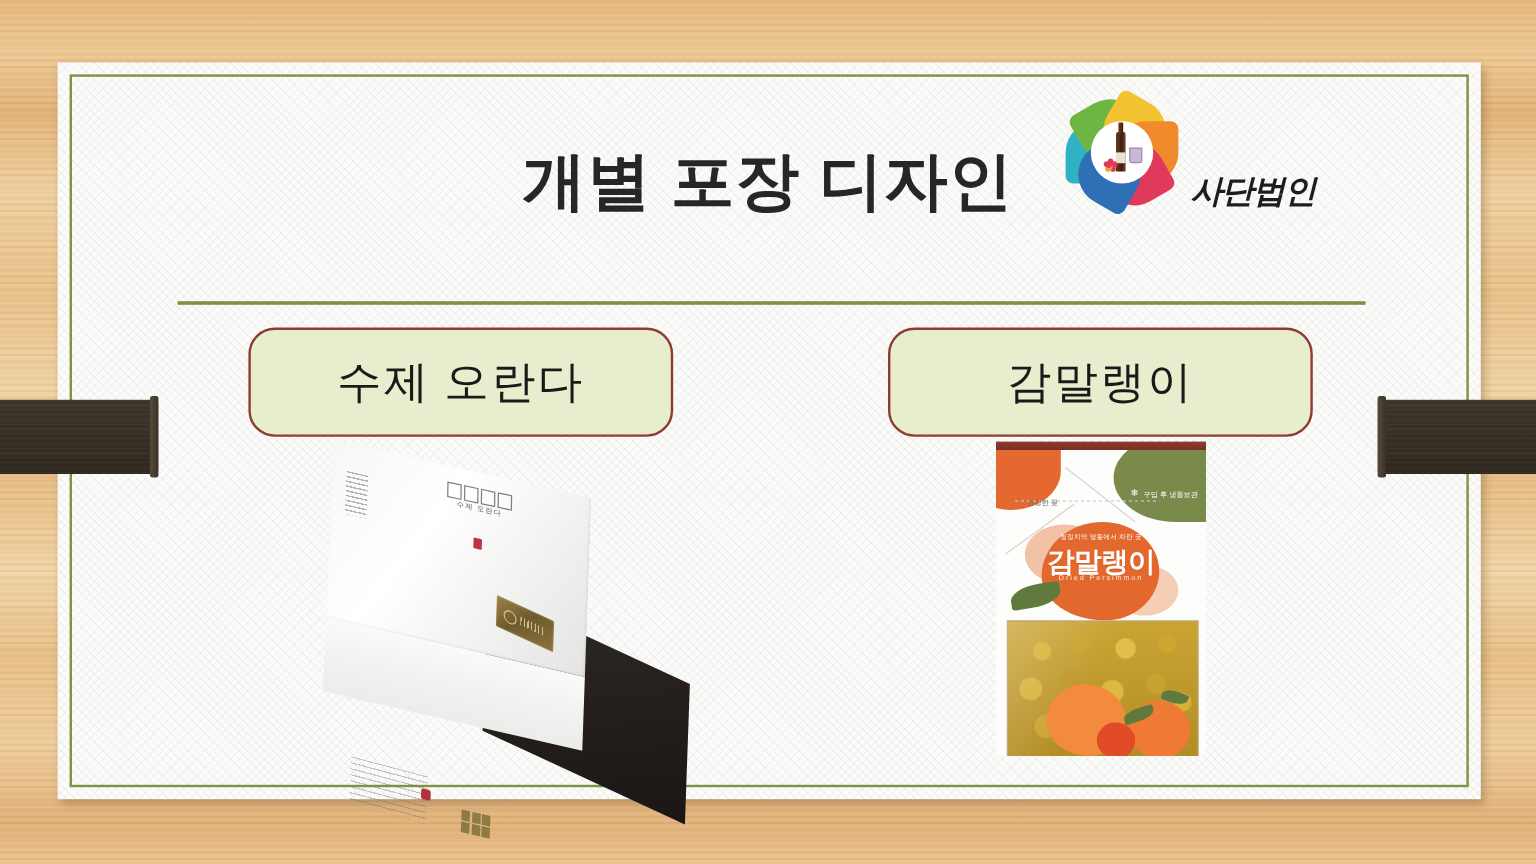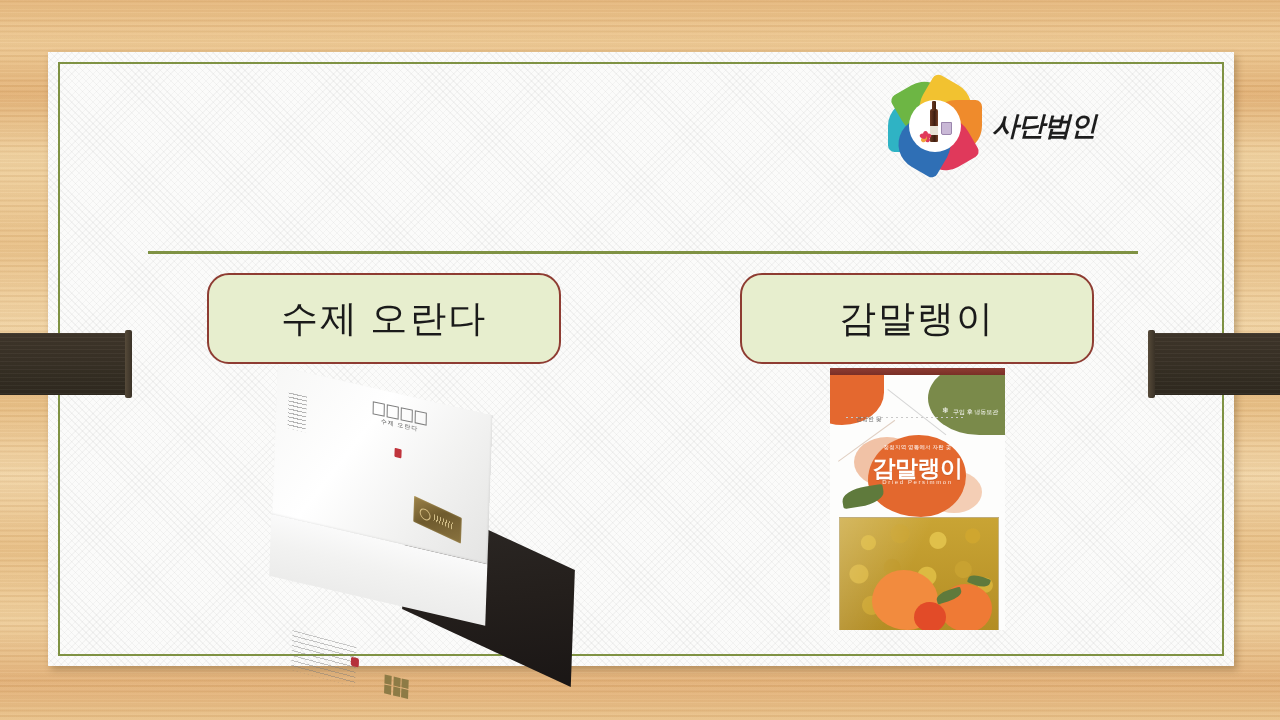--- a/index.html
+++ b/index.html
@@ -119,21 +119,21 @@
     z-index:5;
     white-space:nowrap;
   }
 
   
   #logo{
     position:absolute;
     left:886px; top:76px;
     width:350px; height:100px;
     display:flex;
-    align-items:center;
+    align-items:flex-end;
     gap:8px;
     z-index:7;
   }
   #logo-mark{
     position:relative;
     width:98px; height:98px;
     flex:0 0 98px;
   }
   #logo-mark .petal{
     position:absolute;
@@ -515,20 +515,21 @@
     <div id="panel-border"></div>
   </div>
 
   <div class="side-bar left">
     <div class="cap"></div>
   </div>
   <div class="side-bar right">
     <div class="cap"></div>
   </div>
 
+  <div id="title">개별 포장 디자인</div>
 
   <div id="logo">
     <div id="logo-mark">
       <div class="petal" style="background:#2fb3c4; transform:rotate(0deg) translate(-21px,0);"></div>
       <div class="petal" style="background:#6db644; transform:rotate(60deg) translate(-21px,0);"></div>
       <div class="petal" style="background:#f2c230; transform:rotate(120deg) translate(-21px,0);"></div>
       <div class="petal" style="background:#ef8b2c; transform:rotate(180deg) translate(-21px,0);"></div>
       <div class="petal" style="background:#e0395b; transform:rotate(240deg) translate(-21px,0);"></div>
       <div class="petal" style="background:#2f6fb5; transform:rotate(300deg) translate(-21px,0);"></div>
       <div id="logo-core">

